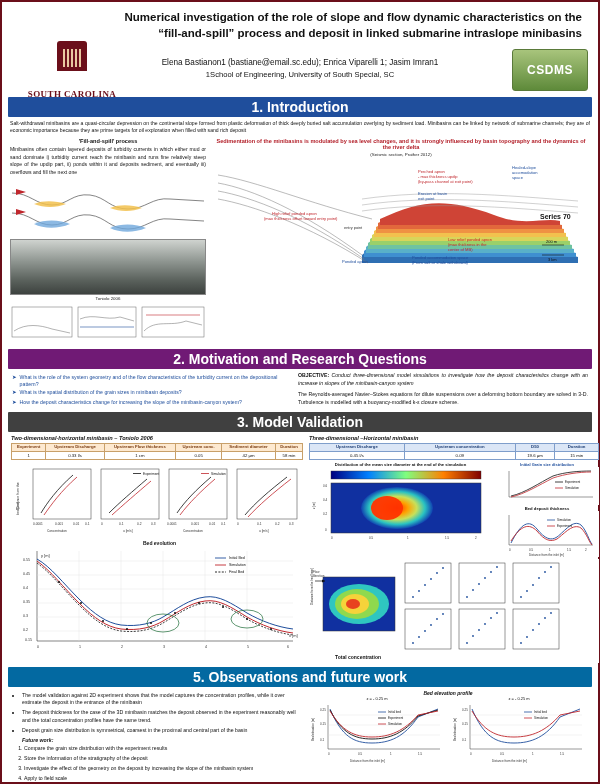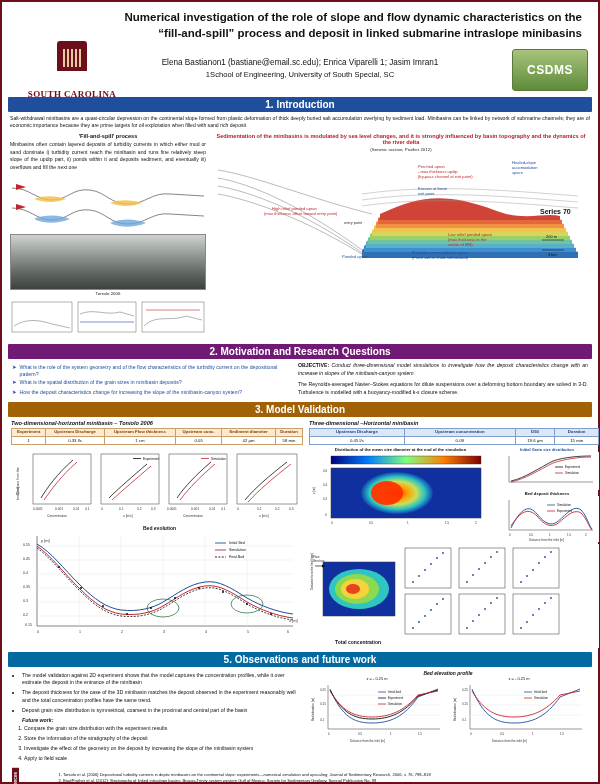--- a/index.html
+++ b/index.html
@@ -57,25 +57,25 @@
   .csdms{
     width:74px;height:40px;border:1px solid #5a7a3a;border-radius:3px;
     background:linear-gradient(180deg,#a8c47c,#5e8a3a);
     color:#fff;font-size:12px;font-weight:bold;
     display:flex;align-items:center;justify-content:center;
     letter-spacing:.5px;
   }
   
   .band{
     background:#1f4e9c;color:#fff;text-align:center;
-    font-size:10px;font-weight:bold;padding:2px 0;margin:4px 0 3px 0;
+    font-size:14px;font-weight:bold;padding:2px 0;margin:4px 0 3px 0;
     border-radius:1px;
   }
   .band.red{background:#701a75;}
-  .band.purple{background:#a16207;}
+  .band.purple{background:#404040;}
   .band.green{background:#0369a1;}
   
   .intro-text{
     font-size:5.1px;line-height:1.45;text-align:justify;margin:0 2px 3px 2px;
   }
   .two-col{display:flex;gap:6px;margin:0 2px;}
   .col-left{width:196px;}
   .col-right{flex:1;}
   .sub-h{font-size:5.6px;font-weight:bold;margin:1px 0 2px 0;text-align:center;}
   .sub-h.red{color:#b3202a;}

